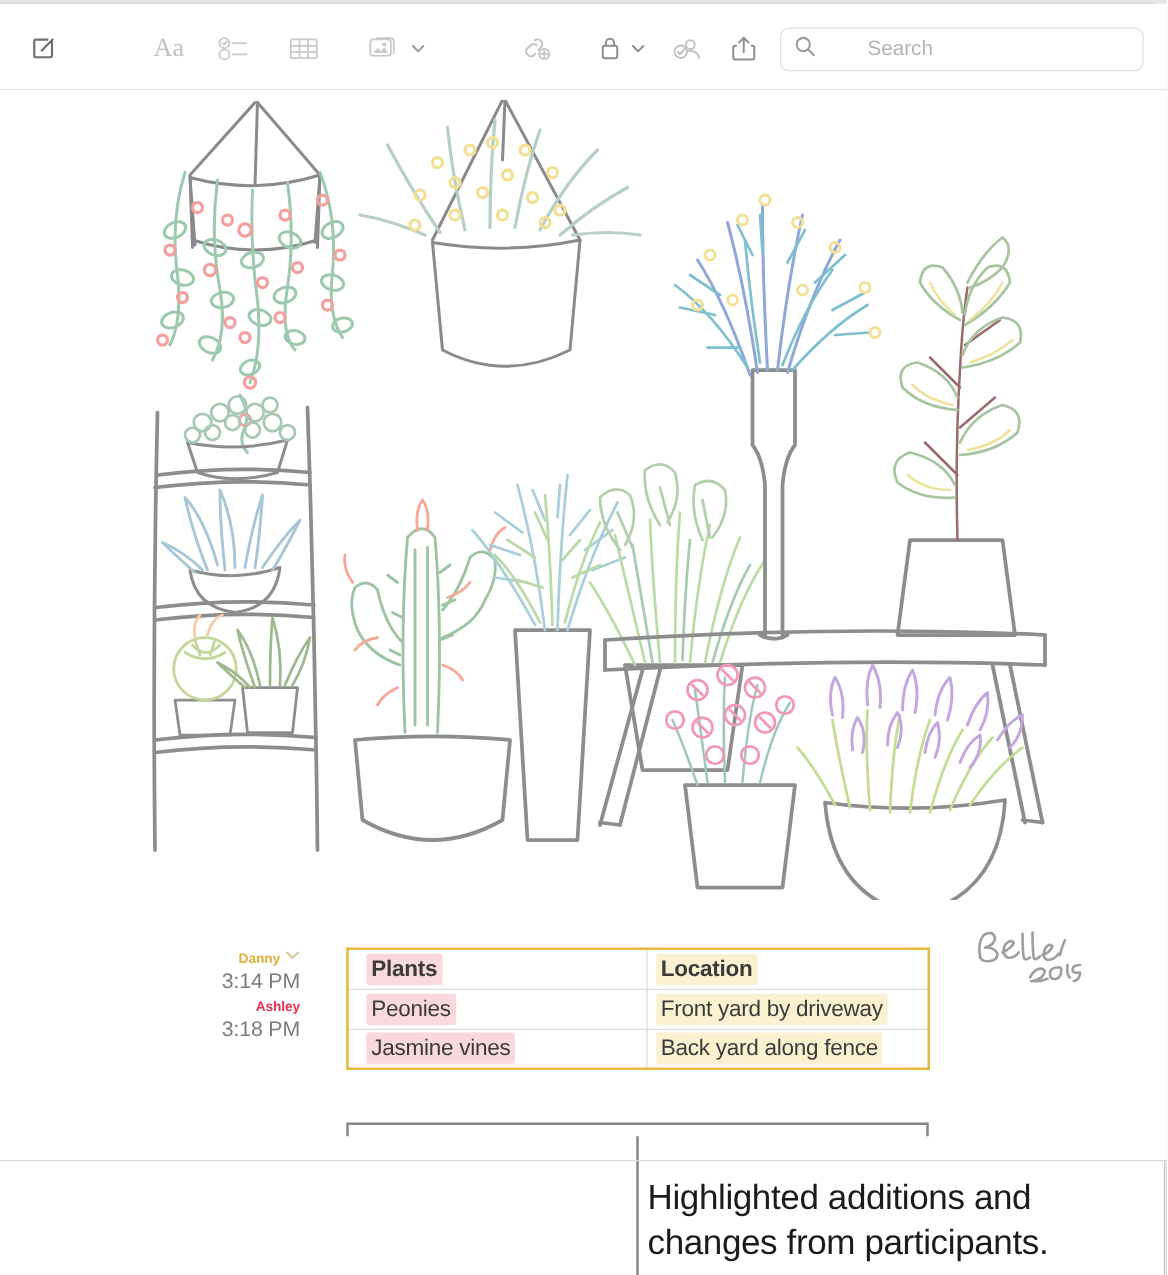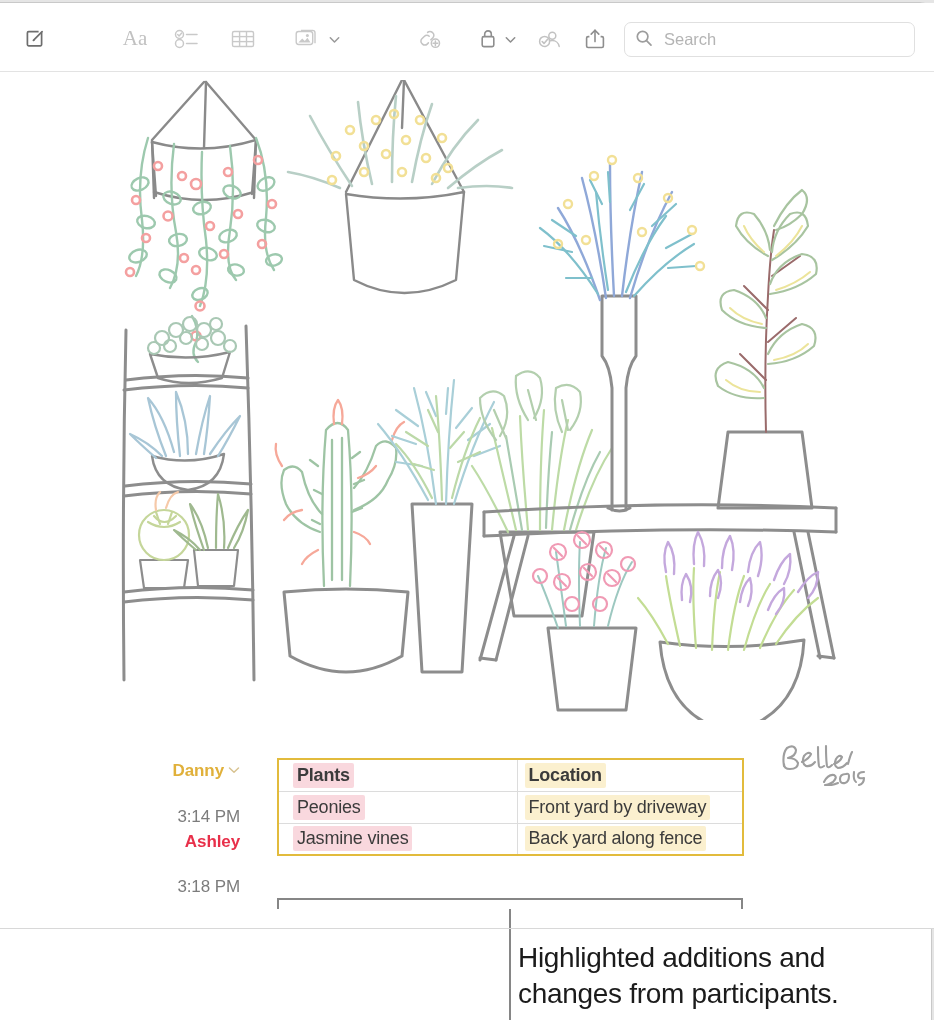--- a/index.html
+++ b/index.html
@@ -56,20 +56,21 @@
   #search-field {
     position: absolute;
     left: 624px; top: 19px;
     width: 291px; height: 35px;
     border: 1px solid #e0e0e0;
     border-radius: 7px;
     background: #ffffff;
     display: flex;
     align-items: center;
     padding: 0 10px;
+    gap: 30px;
   }
   #search-input {
     border: 0; outline: 0;
     flex: 1;
     height: 100%;
     margin-left: 9px;
     font-family: "Liberation Sans", sans-serif;
     font-size: 16.5px;
     color: #3a3a3a;
     background: transparent;
@@ -102,31 +103,30 @@
   
   #participants {
     position: absolute;
     right: 694px;
     top: 686px;
     text-align: right;
     width: 150px;
     line-height: 1.28;
   }
   .p-name {
-    font-size: 17px;
+    font-size: 11px;
     font-weight: bold;
     letter-spacing: -0.1px;
     white-space: nowrap;
   }
   .p-time {
     font-size: 17px;
     color: #7c7c7c;
     letter-spacing: -0.1px;
     margin-bottom: 3px;
-    margin-top: 24px;
   }
   .p-chev { display: inline-block; margin-left: 4px; vertical-align: 2px; }
 
   
   #collab-table {
     position: absolute;
     left: 277px; top: 686px;
     width: 467px;
     border: 2px solid #e2bb3c;
     border-collapse: collapse;

